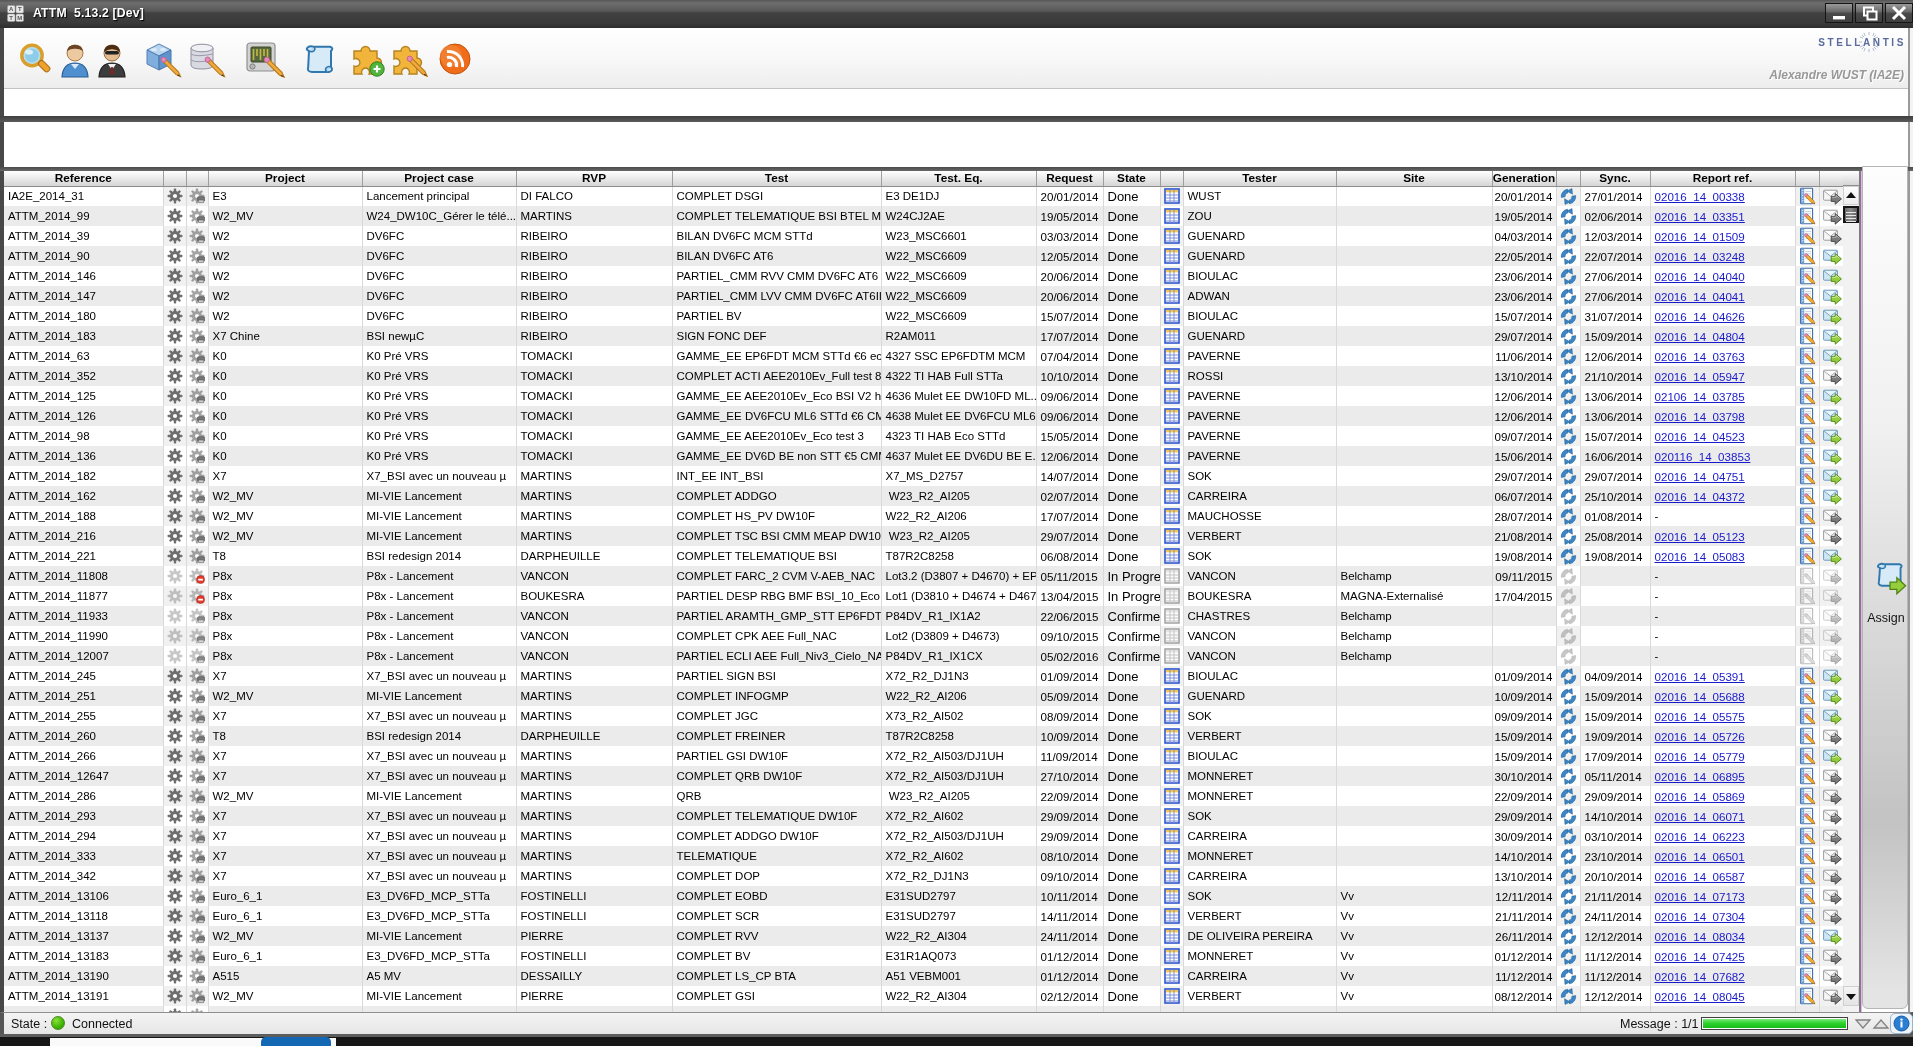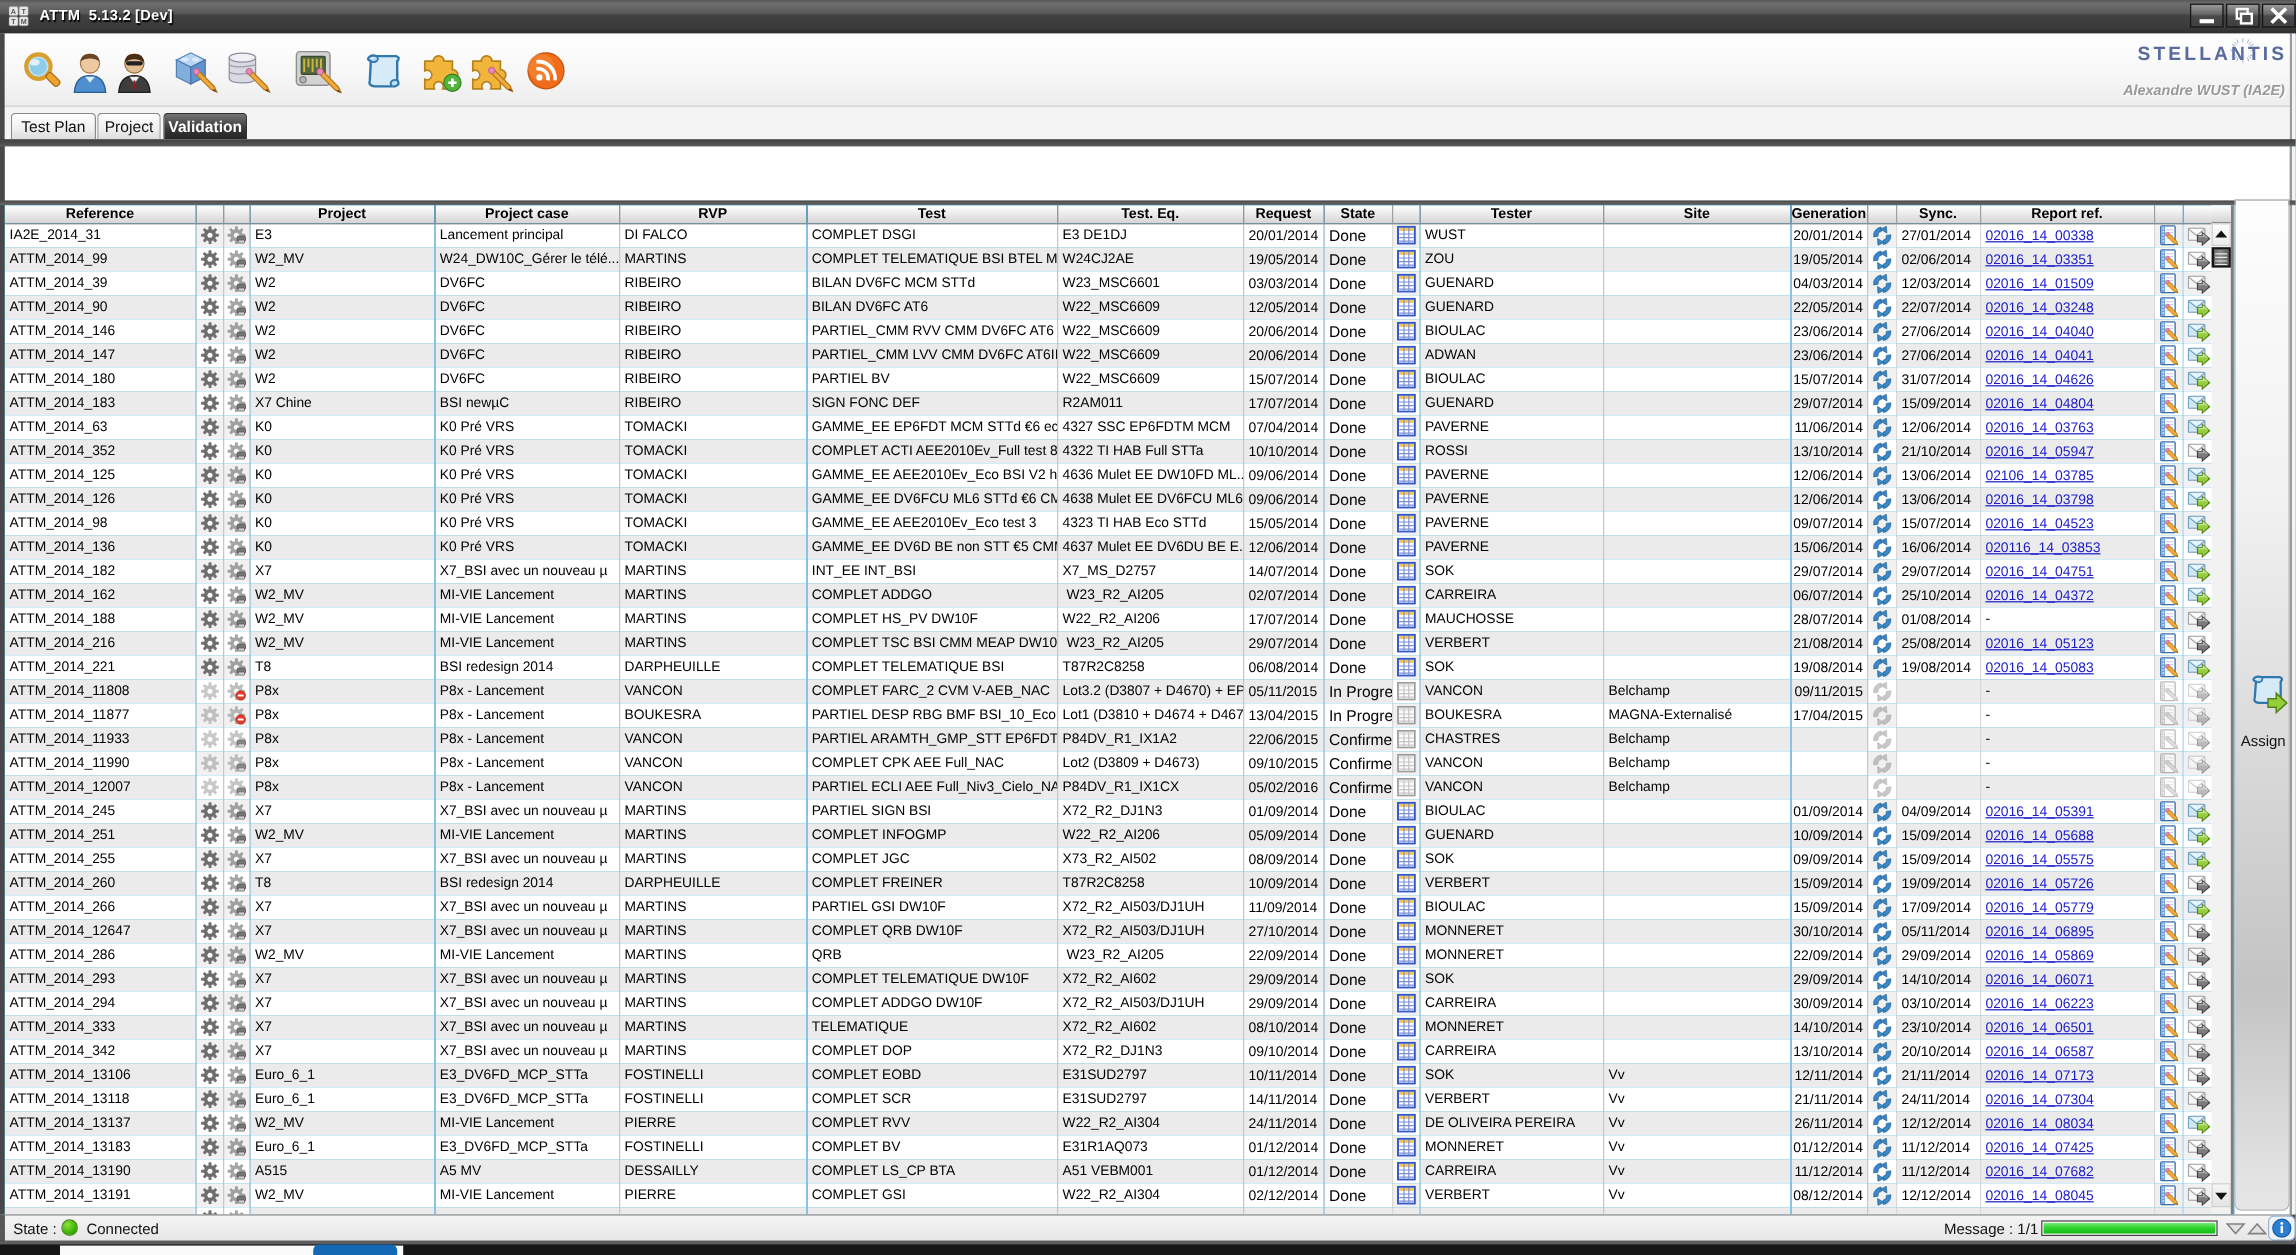--- a/index.html
+++ b/index.html
@@ -14,21 +14,21 @@
 .wbtn{position:absolute;top:3px;height:20px;width:28px;border:1px solid #151515;
  background:linear-gradient(#9a9a9a,#6a6a6a 42%,#4a4a4a 52%,#3f3f3f);color:#fff}
 
 #content{position:absolute;left:0;top:28px;width:1913px;height:1006px;background:#fff;
  border-left:4px solid #484848}
 #rborder{position:absolute;left:1908px;top:28px;width:2px;height:1006px;background:#9a9a9a}
 #rEdge{position:absolute;left:1910px;top:28px;width:3px;height:1006px;background:#f4f4f4}
 
 #toolbar{position:absolute;left:4px;top:28px;width:1904px;height:61px;
  background:linear-gradient(#ffffff,#f7f7f7 55%,#ededed);border-bottom:1px solid #c2c2c2}
-#brand{position:absolute;top:9px;right:2px;color:#5a6b9e;font-weight:bold;font-size:16px;letter-spacing:2.6px}
+#brand{position:absolute;top:9px;right:2px;color:#5a6b9e;font-weight:bold;font-size:10px;letter-spacing:2.6px}
 #uname{position:absolute;top:40px;right:4px;color:#989898;font-weight:bold;font-style:italic;font-size:12px;
  text-shadow:1px 1px 0 #fff}
 
 #tabrow{position:absolute;left:4px;top:89px;width:1904px;height:27px;background:#f4f4f4}
 .mtab{position:absolute;top:5px;height:22px;border:1px solid #8a8a8a;border-bottom:none;
  border-radius:4px 4px 0 0;font-size:13px;color:#111;text-align:center;
  background:linear-gradient(#ffffff,#efefef 60%,#dcdcdc)}
 .mtab.sel{background:linear-gradient(#757575,#4a4a4a 40%,#303030 70%,#262626);color:#fff;font-weight:bold;
  border-color:#333}
 #darkbar1{position:absolute;left:0px;top:116px;width:1913px;height:6px;
@@ -40,21 +40,21 @@
  background:linear-gradient(#6f6f6f,#474747 35%,#2d2d2d 75%,#252525);color:#fff;font-weight:bold;font-size:13px;white-space:nowrap}
 #streqIn{position:absolute;left:5px;top:11px;width:88px;height:20px;border:1px dotted #caa616;
  text-align:center;line-height:19px}
 #stbtns{position:absolute;left:107px;top:4px;width:126px;height:41px;border:1px solid #9a9a9a;
  border-bottom:none;border-radius:6px 6px 0 0;background:linear-gradient(#ffffff,#fdfdfd 55%,#e6e6e6)}
 .sbtn{position:absolute;top:8px;width:29px;height:26px;border:1px solid #a8a8a8;border-radius:5px;
  background:linear-gradient(#ffffff,#f2f2f2 60%,#e2e2e2)}
 #darkbar2{position:absolute;left:0px;top:167px;width:1913px;height:4px;
  background:linear-gradient(#4a4a4a,#686868)}
 
-#tablewrap{position:absolute;left:4px;top:171px;width:1858px;height:841px;background:#0ea5e9;overflow:hidden}
+#tablewrap{position:absolute;left:4px;top:171px;width:1858px;height:841px;background:#f0abfc;overflow:hidden}
 table{border-collapse:collapse;table-layout:fixed;width:1839px}
 td,th{overflow:hidden;white-space:nowrap;font-size:12px;vertical-align:middle}
 th{height:15px;font-weight:bold;color:#000;
  background:linear-gradient(#ffffff,#ececec 45%,#d5d5d5);border-right:1px solid #9f9f9f;
  border-bottom:1px solid #8d8d8d;font-size:11.8px}
 td{height:20px;padding:0 0 0 4px;color:#000;border-right:1px solid #d9d9d9;font-size:11.5px}
 tr.w td{background:#fff}
 tr.g td{background:#ebebeb}
 tr.w td.ic{background:#f1f1f1}
 tr.g td.ic{background:#fff}
@@ -320,25 +320,20 @@
 
       <div id="brand">STELLANTIS</div>
       <svg class="abs" style="right:28px;top:3px" width="22" height="22" viewBox="0 0 26 26">
        <g stroke="#6b7eae" stroke-width="0.7" opacity="0.85">
         <path d="M13 1v4M13 21v4M1 13h4M21 13h4M4.5 4.5l2.8 2.8M18.7 18.7l2.8 2.8M4.5 21.5l2.8-2.8M18.7 7.3l2.8-2.8"></path>
         <path d="M7 2.2l1.5 3.7M17.5 20.1l1.5 3.7M2.2 7l3.7 1.5M20.1 17.5l3.7 1.5M2.2 19l3.7-1.5M20.1 8.5l3.7-1.5M7 23.8l1.5-3.7M17.5 5.9l1.5-3.7"></path>
        </g>
       </svg>
       <div id="uname">Alexandre WUST (IA2E)</div>
     </div>
-<div id="tabrow">
-      <div class="mtab" style="left:5px;width:71px;line-height:21px">Test Plan</div>
-      <div class="mtab" style="left:77px;width:53px;line-height:21px">Project</div>
-      <div class="mtab sel" style="left:132px;width:70px;line-height:21px">Validation</div>
-    </div>
 <div id="darkbar1"></div>
 <div id="darkbar2"></div>
 <div id="tablewrap">
       <table>
         <colgroup>
           <col style="width:159px">
           <col style="width:23px">
           <col style="width:22px">
           <col style="width:154px">
           <col style="width:154px">

